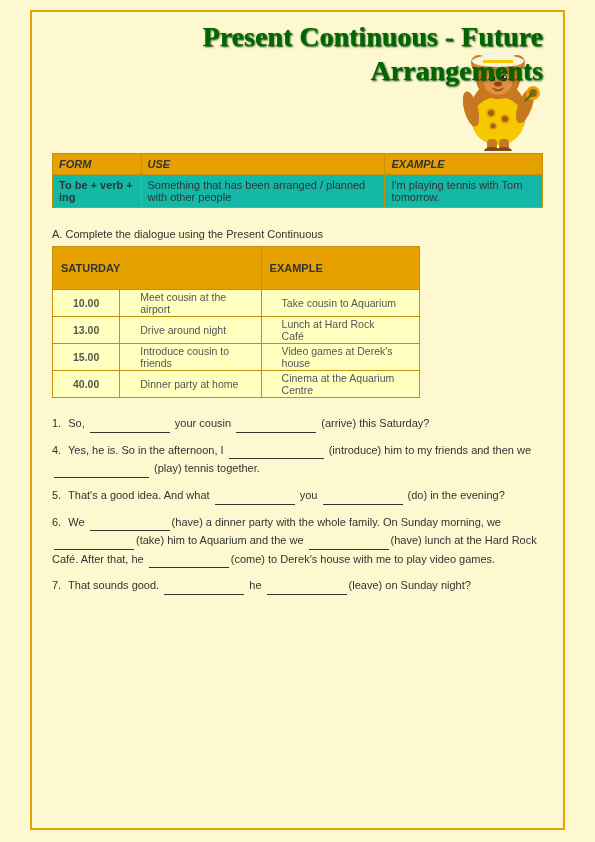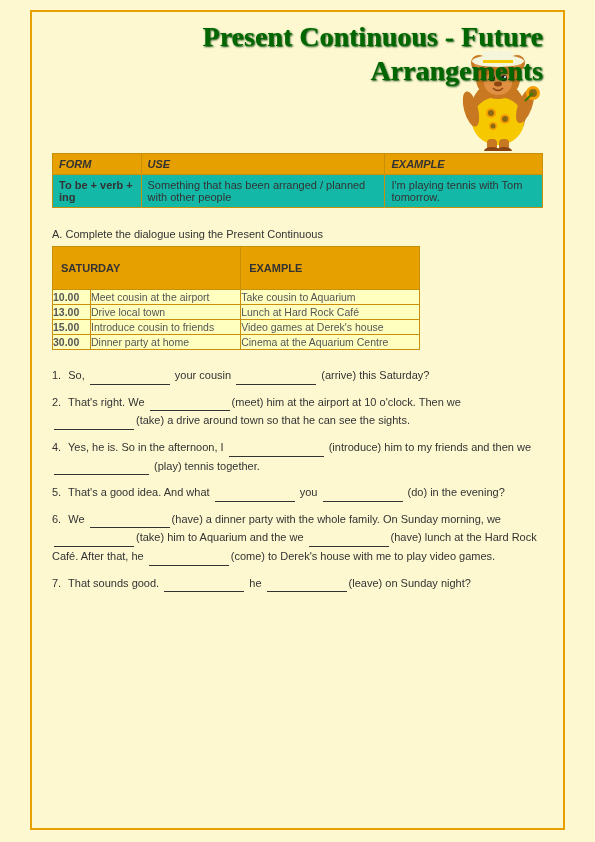--- a/index.html
+++ b/index.html
@@ -72,21 +72,21 @@
     .schedule-table th {
       background-color: #e6a000;
       color: #333;
       font-weight: bold;
       padding: 15px 8px;
       border: 1px solid #c8900a;
       text-align: left;
       font-size: 11px;
     }
     .schedule-table td {
-      padding: 1px 0;
+      padding: 1px 20px;
       border: 1px solid #c8900a;
       font-size: 10.5px;
       background-color: #ffffc0;
       color: #555;
     }
     .questions-section {
       margin-top: 16px;
     }
     .question {
       margin-bottom: 8px;
@@ -213,47 +213,43 @@
       </tr>
     </thead>
     <tbody id="schedule-tbody">
     <tr>
       <td style="width:38px;font-weight:bold;color:#555;">10.00</td>
       <td>Meet cousin at the airport</td>
       <td>Take cousin to Aquarium</td>
     </tr>
         <tr>
       <td style="width:38px;font-weight:bold;color:#555;">13.00</td>
-      <td>Drive local town</td>
+      <td>Drive around night</td>
       <td>Lunch at Hard Rock Café</td>
     </tr>
         <tr>
       <td style="width:38px;font-weight:bold;color:#555;">15.00</td>
       <td>Introduce cousin to friends</td>
       <td>Video games at Derek's house</td>
     </tr>
         <tr>
-      <td style="width:38px;font-weight:bold;color:#555;">30.00</td>
+      <td style="width:38px;font-weight:bold;color:#555;">40.00</td>
       <td>Dinner party at home</td>
       <td>Cinema at the Aquarium Centre</td>
     </tr>
       </tbody>
   </table>
 
   <div class="questions-section">
 
     <div class="question">
       <span class="question-num">1.</span>
       So, <span class="blank">&nbsp;</span> your cousin <span class="blank">&nbsp;</span> (arrive) this Saturday?
     </div>
 
-    <div class="question">
-      <span class="question-num">2.</span>
-      That's right. We <span class="blank">&nbsp;</span>(meet) him at the airport at 10 o'clock. Then we <span class="blank">&nbsp;</span>(take) a drive around town so that he can see the sights.
-    </div>
 
 
     <div class="question">
       <span class="question-num">4.</span>
       Yes, he is. So in the afternoon, I <span class="blank-lg">&nbsp;</span> (introduce) him to my friends and then we <span class="blank-lg">&nbsp;</span> (play) tennis together.
     </div>
 
     <div class="question">
       <span class="question-num">5.</span>
       That's a good idea. And what <span class="blank">&nbsp;</span> you <span class="blank">&nbsp;</span> (do) in the evening?

